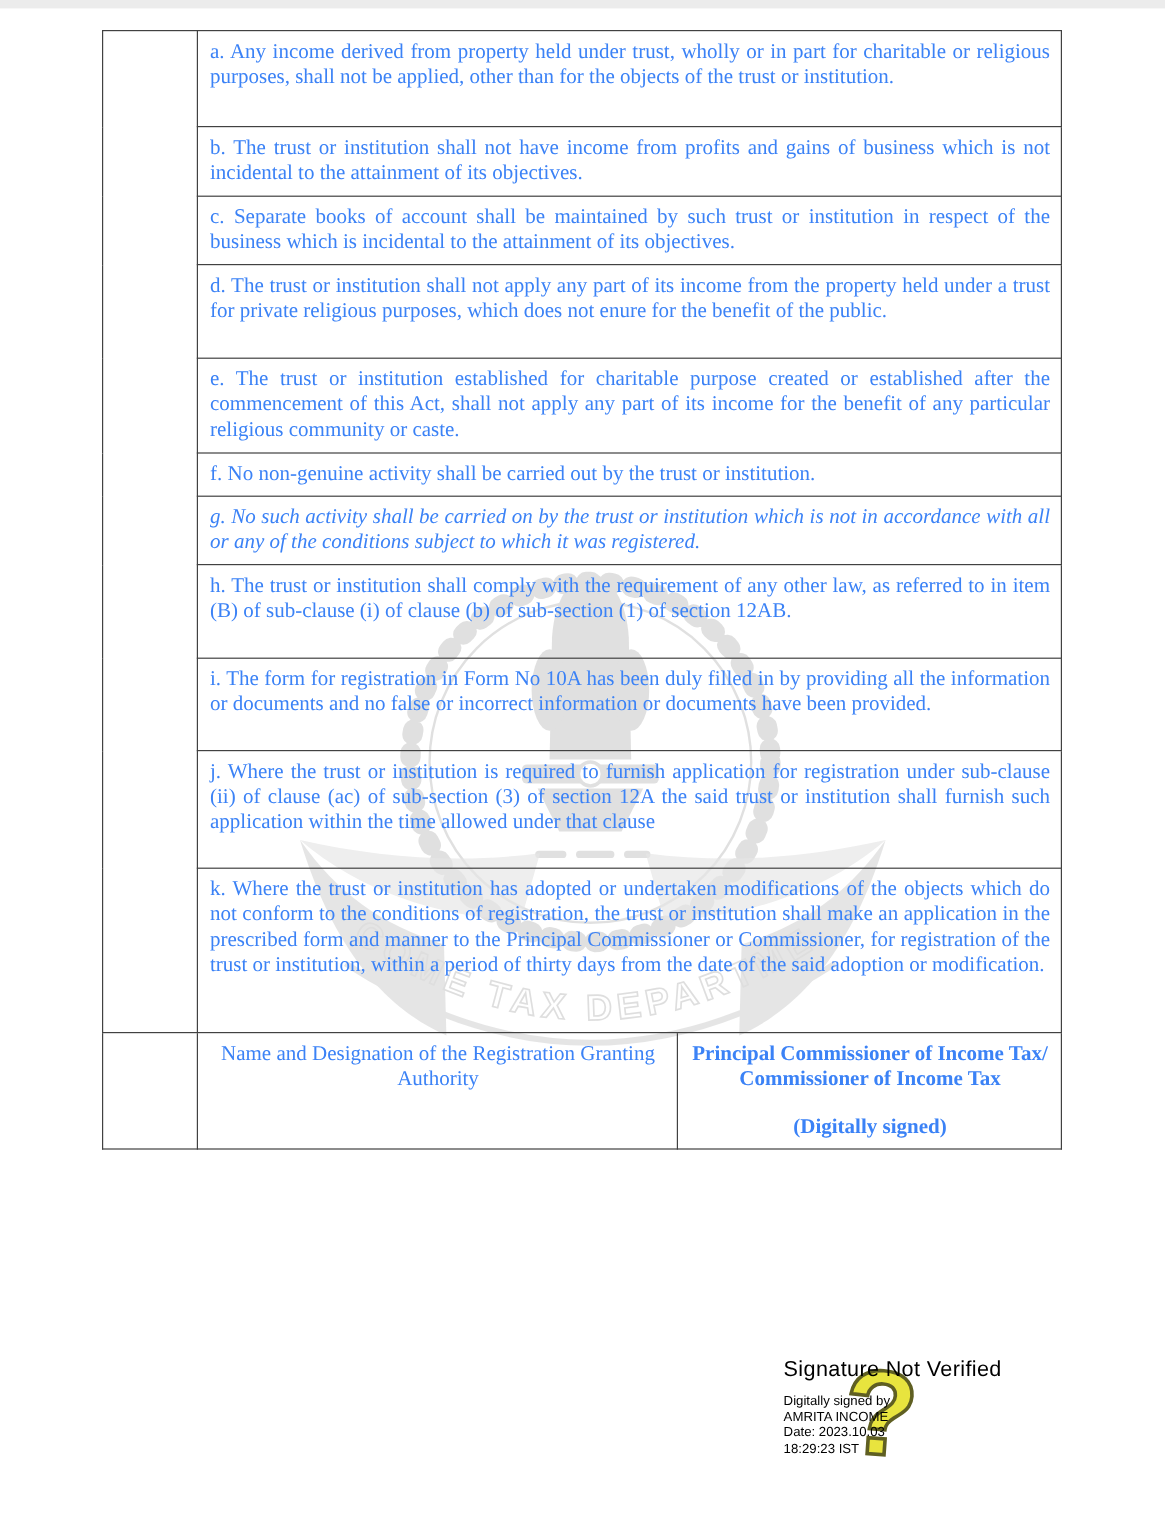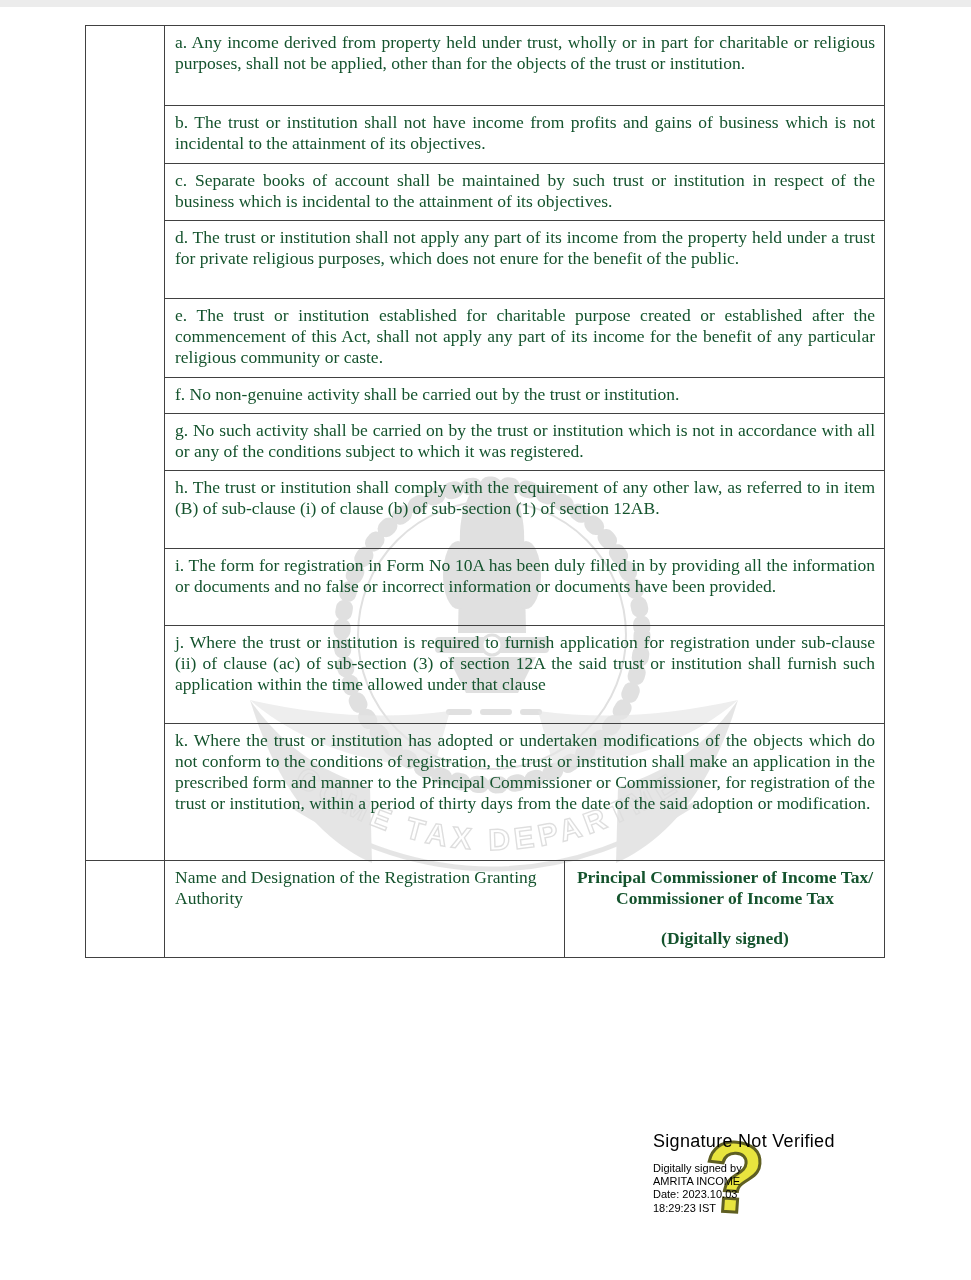--- a/index.html
+++ b/index.html
@@ -29,29 +29,29 @@
     border-collapse:collapse;
     table-layout:fixed;
     background:transparent;
   }
   .doc-table td{
     border:1.6px solid #414141;
     vertical-align:top;
     padding:6px 9px 4px 10px;
     font-size:17.5px;
     line-height:21px;
-    color:#14532d;
+    color:#3b82f6;
   }
   td.cond{ text-align:justify; }
   td.leftcol{ padding:0; }
   tr.r-a{height:80px;} tr.r-b{height:58px;} tr.r-c{height:57px;}
   tr.r-d{height:78px;} tr.r-e{height:79px;} tr.r-f{height:36px;}
-  tr.r-g{height:57px;} tr.r-h{height:78px;} tr.r-i{height:77px;margin-top:48px;}
+  tr.r-g{height:57px;font-style:italic;} tr.r-h{height:78px;} tr.r-i{height:77px;margin-top:48px;}
   tr.r-j{height:98px;} tr.r-k{height:137px;} tr.r-l{height:97px;}
-  td.footer-label{ text-align:left; }
+  td.footer-label{ text-align:center; }
   td.footer-value{ text-align:center;font-weight:bold; }
   .signed-note{ margin-top:19px; }
   
   .stamp{
     position:absolute;left:653px;top:1131px;width:220px;
     font-family:"Liberation Sans", sans-serif;
     color:#000;
   }
   .qmark-svg{
     position:absolute;left:37px;top:-7px;

